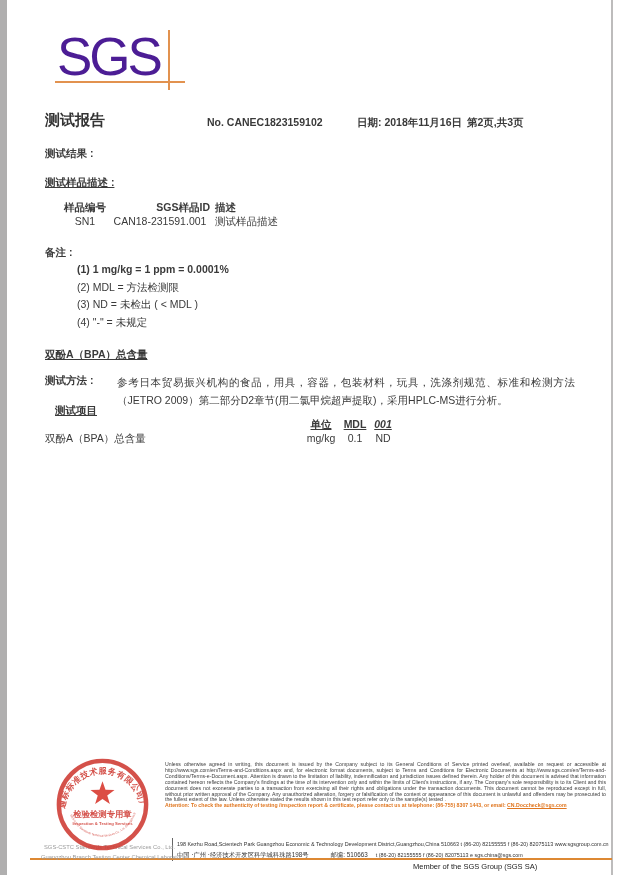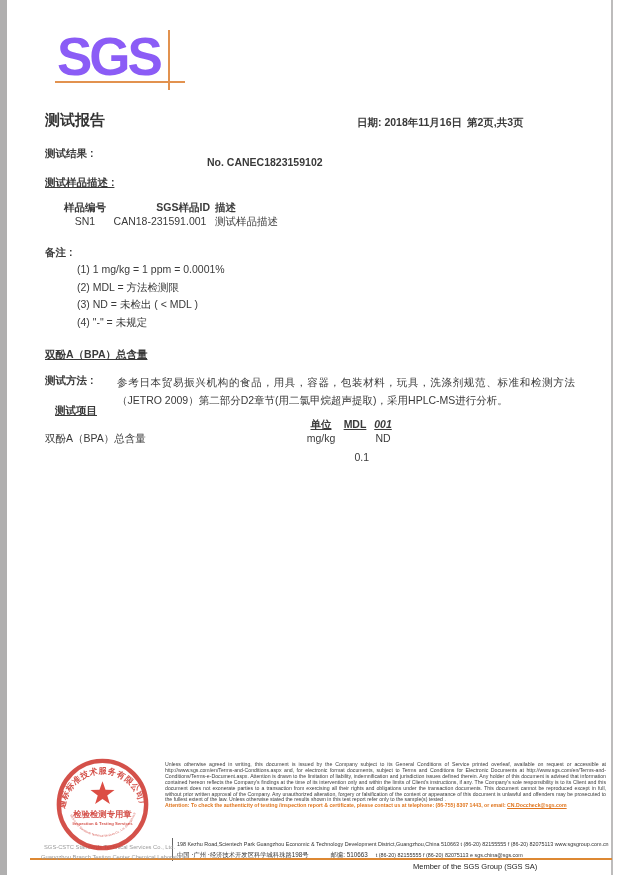--- a/index.html
+++ b/index.html
@@ -3,56 +3,56 @@
 <meta charset="utf-8">
 <style>
   * { margin:0; padding:0; box-sizing:border-box; }
   html,body { width:619px; height:875px; background:#fff; font-family:"Liberation Sans", sans-serif; color:#3a3a3a; }
   .page { position:relative; width:619px; height:875px; background:#fff; overflow:hidden; }
 
   .edge-left  { position:absolute; left:0; top:0; width:7px; height:875px; background:#b0afaf; }
   .edge-right { position:absolute; left:611px; top:0; width:2px; height:875px; background:#bdbcbc; }
 
   
-  .logo-text { position:absolute; left:57px; top:31px; font-size:53px; line-height:52px; font-weight:bold;
-               letter-spacing:-3px; color:#8b5cf6; }
+  .logo-text { position:absolute; left:57px; top:31px; font-size:53px; line-height:52px; font-weight:normal;
+               letter-spacing:-3px; color:#4c1d95; }
   .logo-hline { position:absolute; left:55px; top:81px; width:130px; height:2px; background:#e2924f; }
   .logo-vline { position:absolute; left:168px; top:30px; width:2px; height:60px; background:#e2924f; }
 
   .doc-title   { position:absolute; left:45px;  top:111px; font-size:15px; font-weight:bold; color:#333; }
-  .report-no   { position:absolute; left:207px; top:116px; font-size:10.5px; font-weight:bold;margin-top:40px; }
+  .report-no   { position:absolute; left:207px; top:116px; font-size:10.5px; font-weight:bold; }
   .date-label  { position:absolute; left:357px; top:116px; font-size:10.5px; font-weight:bold; }
   .page-label  { position:absolute; left:467px; top:116px; font-size:10.5px; font-weight:bold; }
 
   .lbl { font-size:10.5px; font-weight:bold; color:#3a3a3a; }
   .val { font-size:10.5px; color:#3a3a3a; }
   .results-label { position:absolute; left:45px; top:147px; }
   .sample-heading { position:absolute; left:45px; top:176px; text-decoration:underline; }
   .st-h1 { position:absolute; left:55px;  top:201px; width:60px;  text-align:center; }
   .st-h2 { position:absolute; left:110px; top:201px; width:100px; text-align:right; }
   .st-h3 { position:absolute; left:215px; top:201px; }
   .st-c1 { position:absolute; left:55px;  top:215px; width:60px;  text-align:center; }
   .st-c2 { position:absolute; left:110px; top:215px; width:100px; text-align:center; }
   .st-c3 { position:absolute; left:215px; top:215px; }
 
   .notes-label { position:absolute; left:45px; top:246px;text-align:right; }
   .note-item { position:absolute; left:77px; }
-  .note-0 { top:263px; } .note-1 { top:281px; } .note-2 { top:298px; } .note-3 { top:316px; }
+  .note-0 { top:263px;font-weight:bold; } .note-1 { top:281px; } .note-2 { top:298px; } .note-3 { top:316px; }
 
   .bpa-heading { position:absolute; left:45px; top:348px; text-decoration:underline; }
   .method-label { position:absolute; left:45px; top:374px; }
   .method-text { position:absolute; left:117px; top:374px; width:458px; font-size:10.5px; line-height:17.5px; text-align:justify; }
 
   .rt-h-item { position:absolute; left:55px;  top:404px; text-decoration:underline; }
   .rt-h-unit { position:absolute; left:303px; top:418px; width:36px; text-align:center; text-decoration:underline; }
   .rt-h-mdl  { position:absolute; left:341px; top:418px; width:28px; text-align:center; text-decoration:underline; }
   .rt-h-001  { position:absolute; left:369px; top:418px; width:28px; text-align:center; text-decoration:underline; font-style:italic; }
   .rt-c-item { position:absolute; left:45px;  top:432px; }
   .rt-c-unit { position:absolute; left:303px; top:432px; width:36px; text-align:center; }
-  .rt-c-mdl  { position:absolute; left:341px; top:432px; width:28px; text-align:right;margin-top:19px; }
+  .rt-c-mdl  { position:absolute; left:341px; top:432px; width:28px; text-align:center; }
   .rt-c-001  { position:absolute; left:369px; top:432px; width:28px; text-align:center; }
 
   
   .stamp { position:absolute; left:54px; top:757px; width:97px; height:97px; opacity:0.88; z-index:3; }
   .company-l1 { position:absolute; left:44px; top:844px; font-size:5.8px; color:#9a9a9a; white-space:nowrap; z-index:1; }
   .company-l2 { position:absolute; left:41px; top:854px; font-size:5.8px; color:#9a9a9a; white-space:nowrap; z-index:1; }
 
   .legal-text { position:absolute; left:165px; top:762px; width:441px; font-size:5.2px; line-height:5.9px;
                 text-align:justify; color:#3d3d3d; }
   .attention  { position:absolute; left:165px; top:803px; width:441px; font-size:5.2px; line-height:5.9px;

